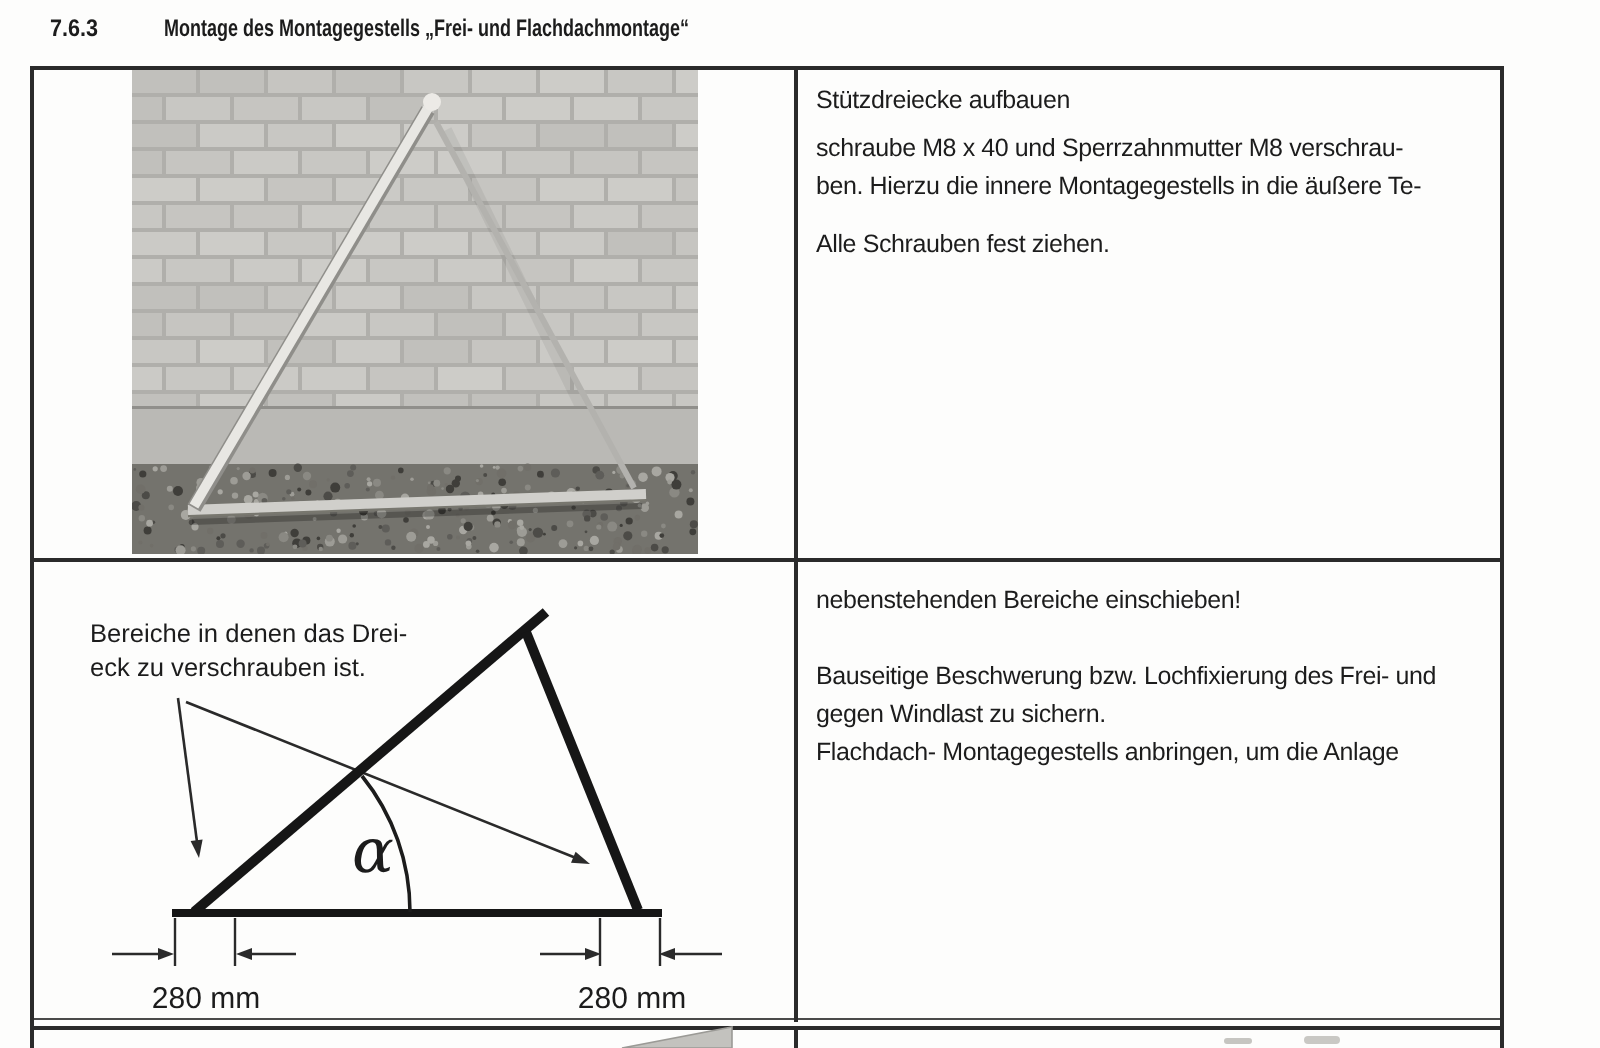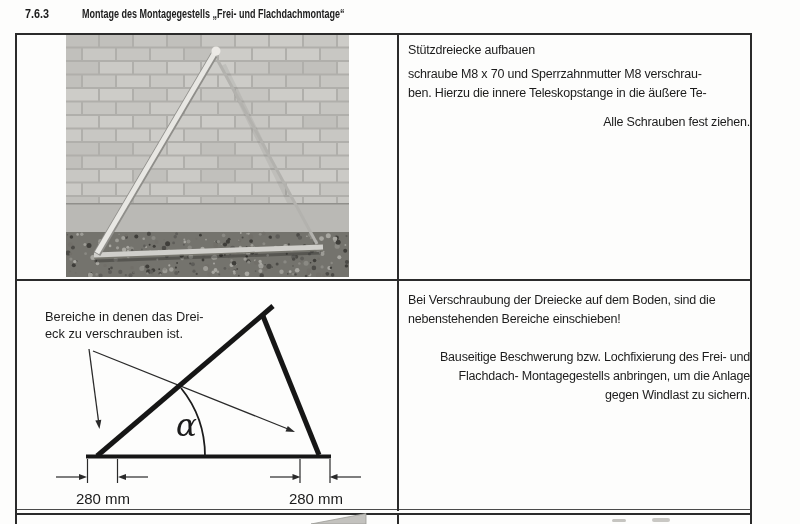--- a/index.html
+++ b/index.html
@@ -7,22 +7,22 @@
     width:800px;height:524px;position:relative;overflow:hidden;
     background:#fdfdfc;color:#1c1c1c;
     font-family:"Liberation Sans",sans-serif;
   }
   .abs{position:absolute;}
   .hline,.vline{position:absolute;background:#2b2b2b;}
   .heading{font-weight:bold;font-size:12px;white-space:nowrap;transform-origin:0 50%;}
   .cell-text{position:absolute;width:342px;font-size:12.5px;line-height:19px;letter-spacing:-0.2px;}
   .tline{white-space:nowrap;}
   .para-title{margin-bottom:5px;}
-  .para-gap{margin-top:10px;text-align:right;}
-  .para-gap-lg{margin-top:19px;text-align:right;}
+  .para-gap{margin-top:10px;}
+  .para-gap-lg{margin-top:19px;}
   svg text{fill:#1c1c1c;font-family:"Liberation Sans",sans-serif;}
 </style>
 </head>
 <body>
 
 <div class="abs heading" style="left:25px;top:7px;transform:scaleX(0.9);">7.6.3</div>
 <div class="abs heading" style="left:82px;top:7px;transform:scaleX(0.75);">Montage des Montagegestells „Frei- und Flachdachmontage“</div>
 
 <div class="hline" style="left:15px;top:33px;width:737px;height:2px;"></div>
 <div class="hline" style="left:15px;top:279px;width:737px;height:2px;"></div>
@@ -445,22 +445,22 @@
   <line x1="28" y1="220" x2="257" y2="212" stroke="#d0cfcb" stroke-width="5"></line>
   <line x1="31" y1="219" x2="148" y2="20" stroke="#8f8e8a" stroke-width="7.5"></line>
   <line x1="31" y1="218" x2="148" y2="19" stroke="#e8e7e3" stroke-width="5"></line>
   <line x1="152" y1="26" x2="251" y2="209" stroke="#b3b2ae" stroke-width="3"></line>
   <circle cx="150" cy="16" r="4.5" fill="#eceae6"></circle>
 </svg>
 
 <div class="cell-text" style="left:408px;top:41px;">
   <div class="tline para-title">Stützdreiecke aufbauen</div>
   <div>
-    <div class="tline">schraube M8 x 70 und Sperrzahnmutter M8 verschrau-</div>
-    <div class="tline">ben. Hierzu die innere Teleskopstange in die äußere Te-</div>
+    <div class="tline">schraube M8 x 40 und Sperrzahnmutter M8 verschrau-</div>
+    <div class="tline">ben. Hierzu die innere Montagegestells in die äußere Te-</div>
   </div>
   <div class="tline para-gap">Alle Schrauben fest ziehen.</div>
 </div>
 
 <svg class="abs" style="left:16px;top:283px;" width="380" height="225" viewBox="16 283 380 225">
 
   <text x="45" y="321" font-size="12.8">Bereiche in denen das Drei-</text>
   <text x="45" y="338" font-size="12.8">eck zu verschrauben ist.</text>
 
   <g stroke="#2a2a2a" stroke-width="1.3">
@@ -494,27 +494,26 @@
     <polygon points="118,477 126,474 126,480"></polygon>
     <polygon points="300.5,477 292.5,474 292.5,480"></polygon>
     <polygon points="329.5,477 337.5,474 337.5,480"></polygon>
   </g>
   <text x="103" y="504" text-anchor="middle" font-size="15">280 mm</text>
   <text x="316" y="504" text-anchor="middle" font-size="15">280 mm</text>
 </svg>
 
 <div class="cell-text" style="left:408px;top:291px;">
   <div>
-    <div class="tline">Bei Verschraubung der Dreiecke auf dem Boden, sind die</div>
     <div class="tline">nebenstehenden Bereiche einschieben!</div>
   </div>
   <div class="para-gap-lg">
     <div class="tline">Bauseitige Beschwerung bzw. Lochfixierung des Frei- und</div>
+    <div class="tline">gegen Windlast zu sichern.</div>
     <div class="tline">Flachdach- Montagegestells anbringen, um die Anlage</div>
-    <div class="tline">gegen Windlast zu sichern.</div>
   </div>
 </div>
 
 <svg class="abs" style="left:16px;top:513px;" width="735" height="11" viewBox="16 513 735 11">
   <polygon points="311,524 366,513.5 366,524" fill="#c3c2be" stroke="#9b9a96" stroke-width="0.8"></polygon>
   <rect x="612" y="519" width="14" height="3" rx="1.5" fill="#c6c5c1"></rect>
   <rect x="652" y="518" width="18" height="4" rx="2" fill="#c9c8c4"></rect>
 </svg>
 
 </body></html>

